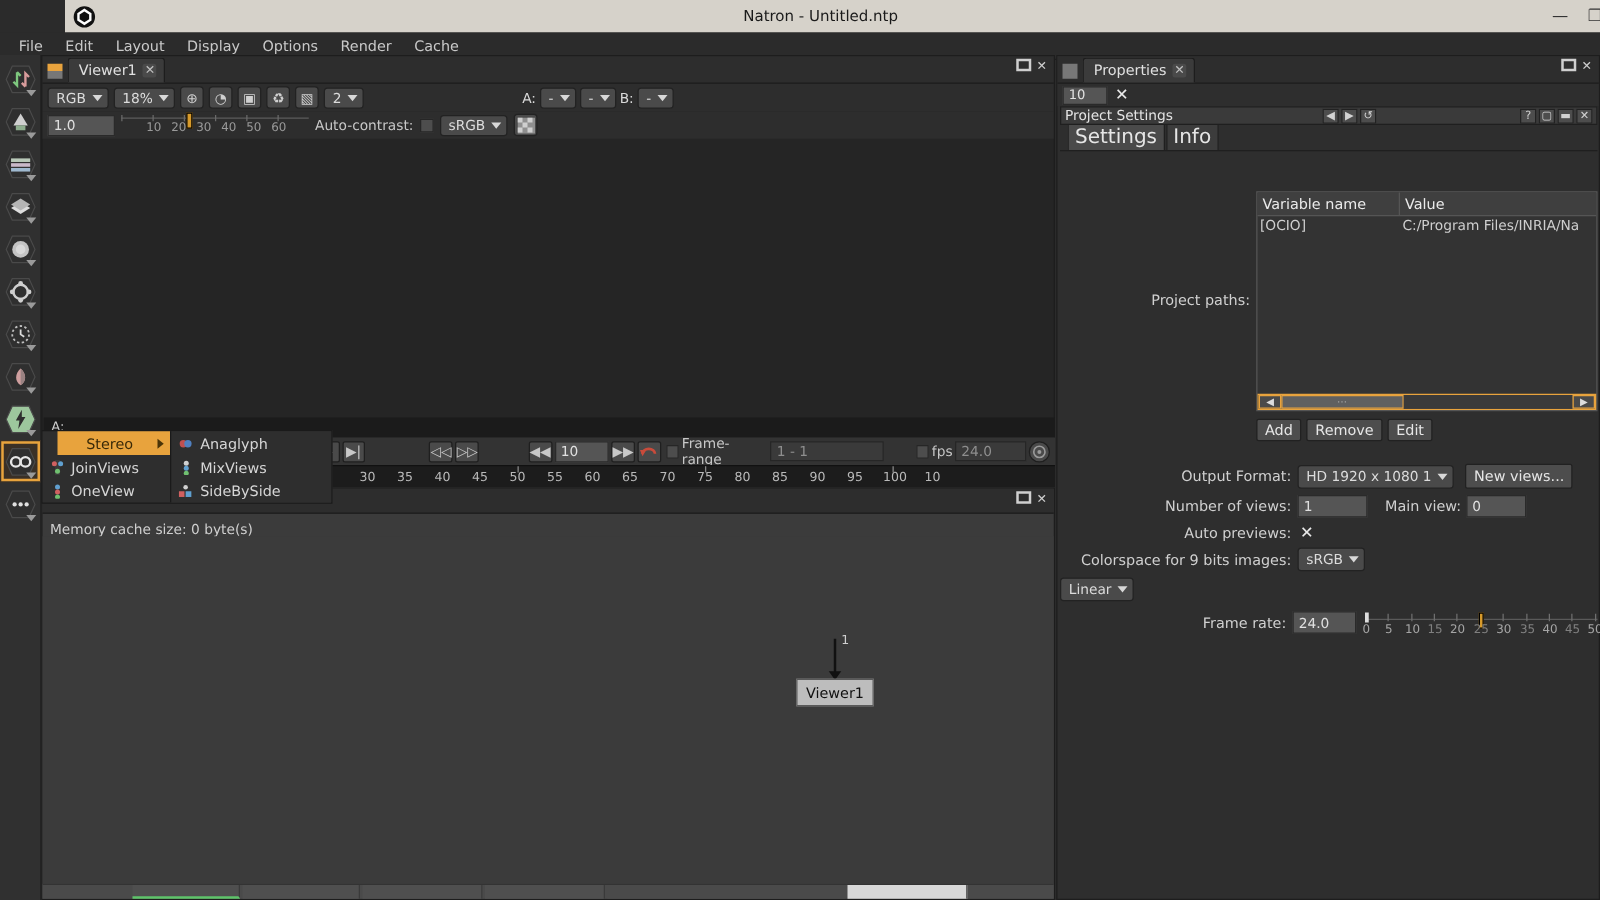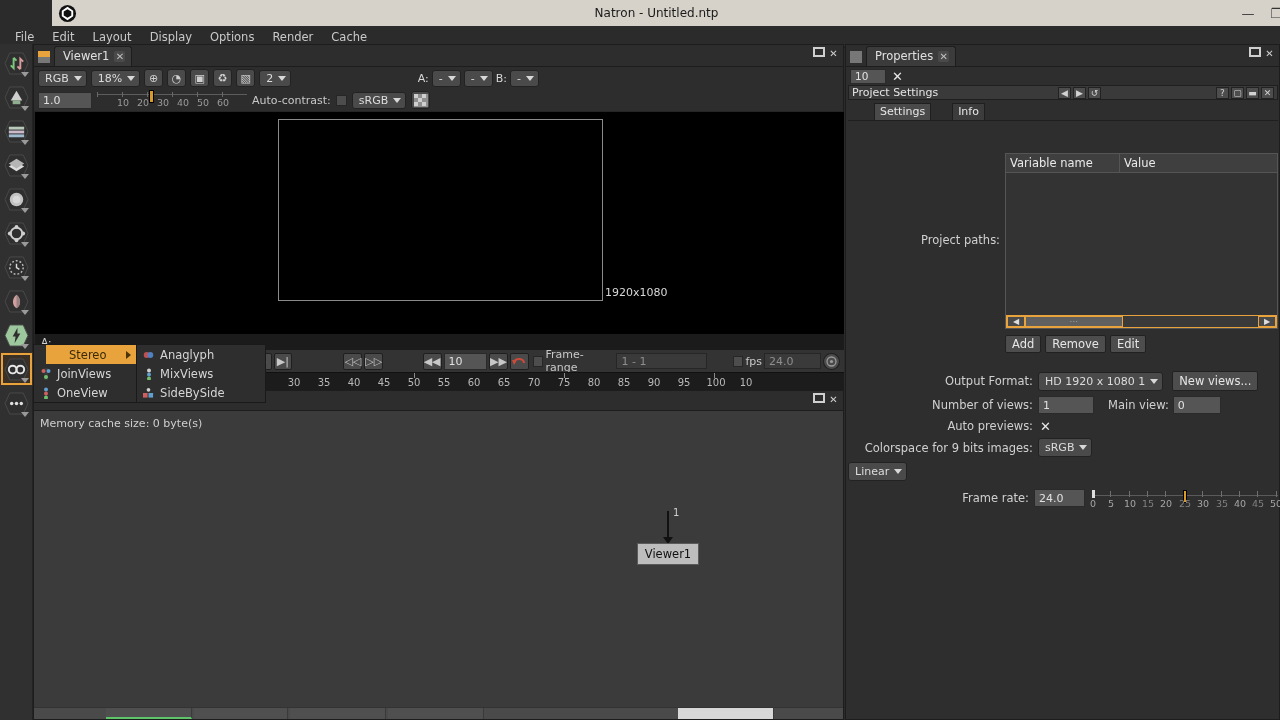--- a/index.html
+++ b/index.html
@@ -184,21 +184,21 @@
   }
   #ps-header .ps-title{ color:#e4e4e4; font-size:11px; }
   .hdrbtn{ width:13px;height:12px;background:#4d4d4d;border:1px solid #222;
            display:flex;align-items:center;justify-content:center;font-size:9px;color:#d2d2d2;}
   .hdr-mid{ position:absolute; left:209px; display:flex; gap:2px;}
   .hdr-right{ position:absolute; right:3px; display:flex; gap:2px;}
 
   .ps-tabs{ height:19px; display:flex; align-items:flex-end; gap:1px; margin-top:2px;
             border-bottom:1px solid #1f1f1f; padding-left:6px;}
   .ps-tab{ background:#3c3c3c; border:1px solid #1f1f1f; border-bottom:none;
-           padding:1px 5px 2px 5px; color:#e6e6e6; font-size:11px;margin-left:20px;}
+           padding:1px 5px 2px 5px; color:#e6e6e6; font-size:16px;}
   .ps-tab.active{ background:#4a4a4a; }
 
   .row{ display:flex; align-items:center; margin-top:5px; }
   .rowlabel{ width:190px; text-align:right; padding-right:5px; color:#d0d0d0; font-size:11.5px;}
 
   #pathtable{
     position:absolute; left:157px; top:32px; width:273px; height:176px;
     background:#333; border:1px solid #555;
   }
   #pt-head{ height:19px; display:flex; background:#3f3f3f; border-bottom:1px solid #555;}
@@ -452,24 +452,20 @@
         <rect width="14" height="13" fill="#8f8f8f"></rect>
         <rect x="0" y="0" width="4" height="4" fill="#cfcfcf"></rect>
           <rect x="8" y="0" width="4" height="4" fill="#cfcfcf"></rect>
         <rect x="4" y="4" width="4" height="4" fill="#cfcfcf"></rect>
           <rect x="0" y="8" width="4" height="4" fill="#cfcfcf"></rect>
         <rect x="8" y="8" width="4" height="4" fill="#cfcfcf"></rect>
       </svg>
     </div>
   </div>
 
-  <div id="viewercanvas">
-    <div id="imgframe"></div>
-    <div id="imgdim">1920x1080</div>
-  </div>
 
   <div id="playerA">A:</div>
 
   <div id="playerbar">
     <div class="numfield" style="width:60px">0</div>
     <div style="width:48px"></div>
     <div class="pbtn">|◀</div>
     <div class="pbtn">◀</div>
     <div class="pbtn">◁|</div>
     <div class="pbtn">■</div>
@@ -654,20 +650,24 @@
       <div class="ps-tab active">Settings</div>
       <div class="ps-tab">Info</div>
     </div>
 
     <div style="position:relative;height:245px">
       <div id="pathlabel">Project paths:</div>
       <div id="pathtable">
         <div id="pt-head">
           <div class="pt-c1">Variable name</div>
           <div class="pt-c2">Value</div>
+        </div>
+        <div id="pt-row">
+          <div class="pt-c1" style="border-right:none">[OCIO]</div>
+          <div class="pt-c2">C:/Program Files/INRIA/Na</div>
         </div>
         <div id="pt-scroll">
           <span class="sbtn">◀</span>
           <span class="sthumb">⋯</span>
           <span class="strack"></span>
           <span class="sbtn">▶</span>
         </div>
       </div>
       <div id="pathbtns">
         <div class="pbtn2">Add</div>

